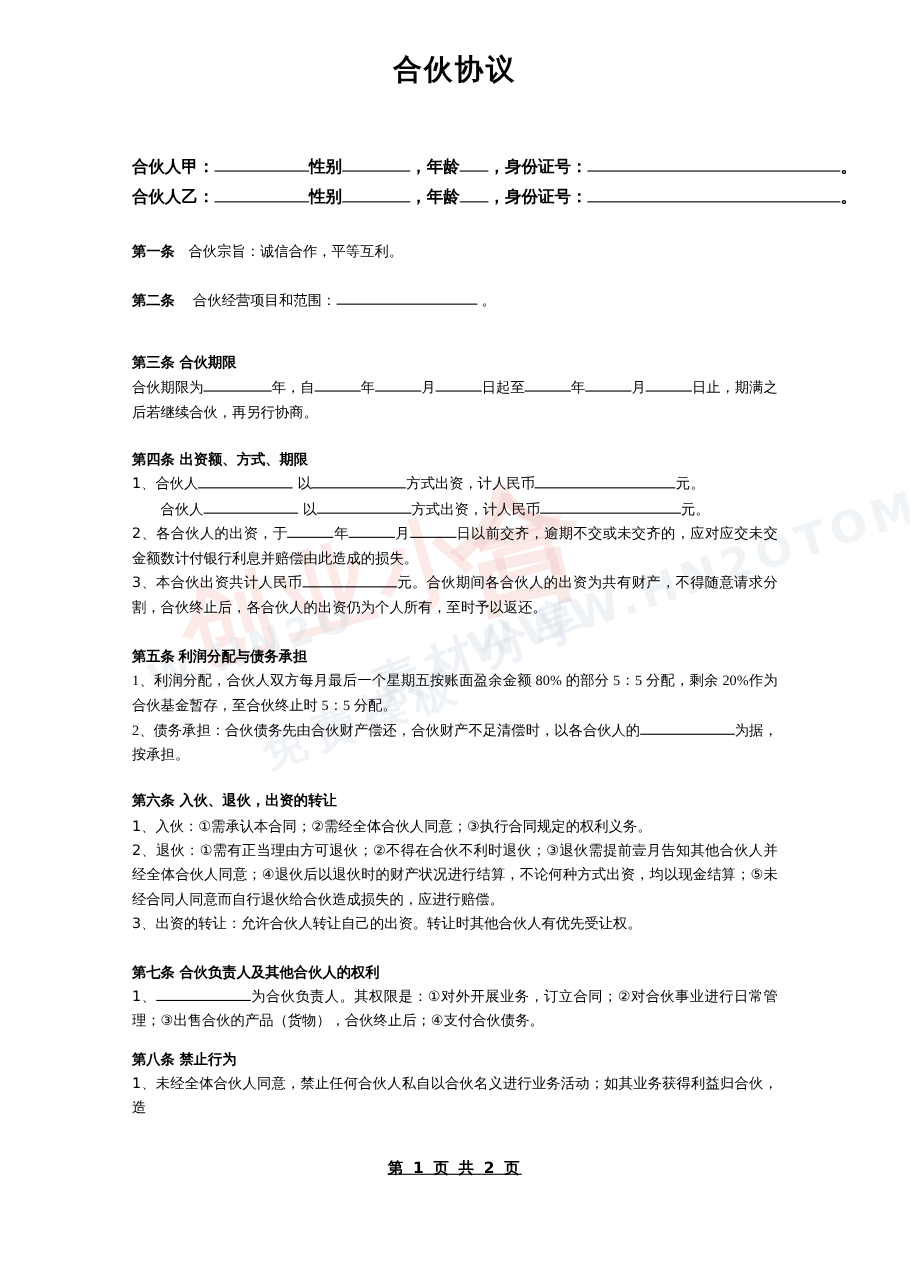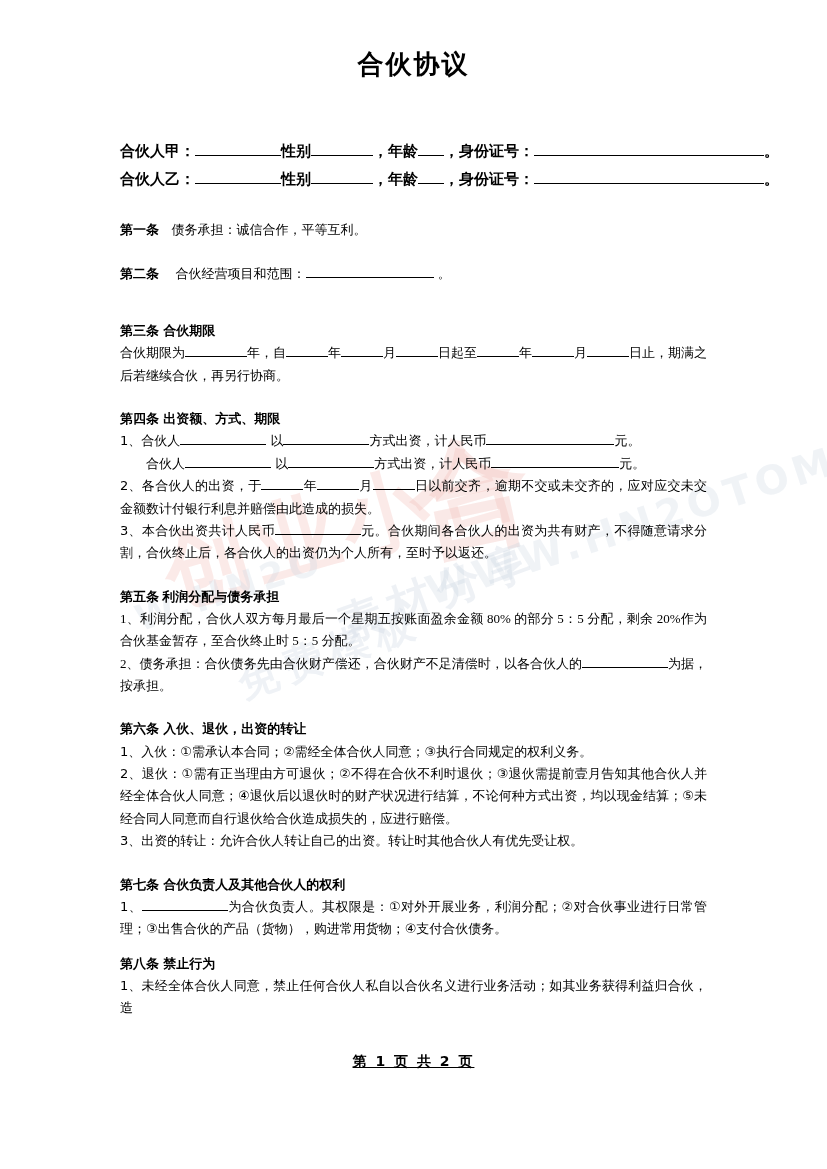--- a/index.html
+++ b/index.html
@@ -189,21 +189,21 @@
       <div class="party-line">
         <span>合伙人甲：</span><span class="blank b-lg"></span><span>性别</span><span class="blank b-md"></span><span>，年龄</span><span class="blank b-xs"></span><span>，身份证号：</span><span class="blank b-xxl"></span><span>。</span>
       </div>
       <div class="party-line">
         <span>合伙人乙：</span><span class="blank b-lg"></span><span>性别</span><span class="blank b-md"></span><span>，年龄</span><span class="blank b-xs"></span><span>，身份证号：</span><span class="blank b-xxl"></span><span>。</span>
       </div>
     </div>
 
     <div class="clause" style="margin-top:26px;">
       <div class="clause-title-line">
-        <span class="clause-head">第一条</span>&nbsp;&nbsp;&nbsp;<span>债务承担：诚信合作，平等互利。</span>
+        <span class="clause-head">第一条</span>&nbsp;&nbsp;&nbsp;<span>合伙宗旨：诚信合作，平等互利。</span>
       </div>
     </div>
 
     <div class="clause" style="margin-top:21px;">
       <div class="clause-title-line">
         <span class="clause-head">第二条</span>&nbsp;&nbsp;&nbsp;&nbsp;<span>合伙经营项目和范围：</span><span class="blank b-xl"></span>&nbsp;<span>。</span>
       </div>
     </div>
 
     <div class="clause" style="margin-top:35px;">
@@ -250,21 +250,21 @@
       <div class="clause-body">1、入伙：①需承认本合同；②需经全体合伙人同意；③执行合同规定的权利义务。</div>
       <div class="clause-body">2、退伙：①需有正当理由方可退伙；②不得在合伙不利时退伙；③退伙需提前壹月告知其他合伙人并经全体合伙人同意；④退伙后以退伙时的财产状况进行结算，不论何种方式出资，均以现金结算；⑤未经合同人同意而自行退伙给合伙造成损失的，应进行赔偿。</div>
       <div class="clause-body">3、出资的转让：允许合伙人转让自己的出资。转让时其他合伙人有优先受让权。</div>
     </div>
 
     <div class="clause" style="margin-top:21px;">
       <div class="clause-title-line">
         <span class="clause-head">第七条</span>&nbsp;<span class="clause-head">合伙负责人及其他合伙人的权利</span>
       </div>
       <div class="clause-body">
-        <span>1、</span><span class="blank b-lg"></span><span>为合伙负责人。其权限是：①对外开展业务，利润分配；②对合伙事业进行日常管理；③出售合伙的产品（货物），购进常用货物；④支付合伙债务。</span>
+        <span>1、</span><span class="blank b-lg"></span><span>为合伙负责人。其权限是：①对外开展业务，订立合同；②对合伙事业进行日常管理；③出售合伙的产品（货物），合伙终止后；④支付合伙债务。</span>
       </div>
     </div>
 
     <div class="clause" style="margin-top:12px;">
       <div class="clause-title-line">
         <span class="clause-head">第八条</span>&nbsp;<span class="clause-head">禁止行为</span>
       </div>
       <div class="clause-body">1、未经全体合伙人同意，禁止任何合伙人私自以合伙名义进行业务活动；如其业务获得利益归合伙，造</div>
     </div>
 

